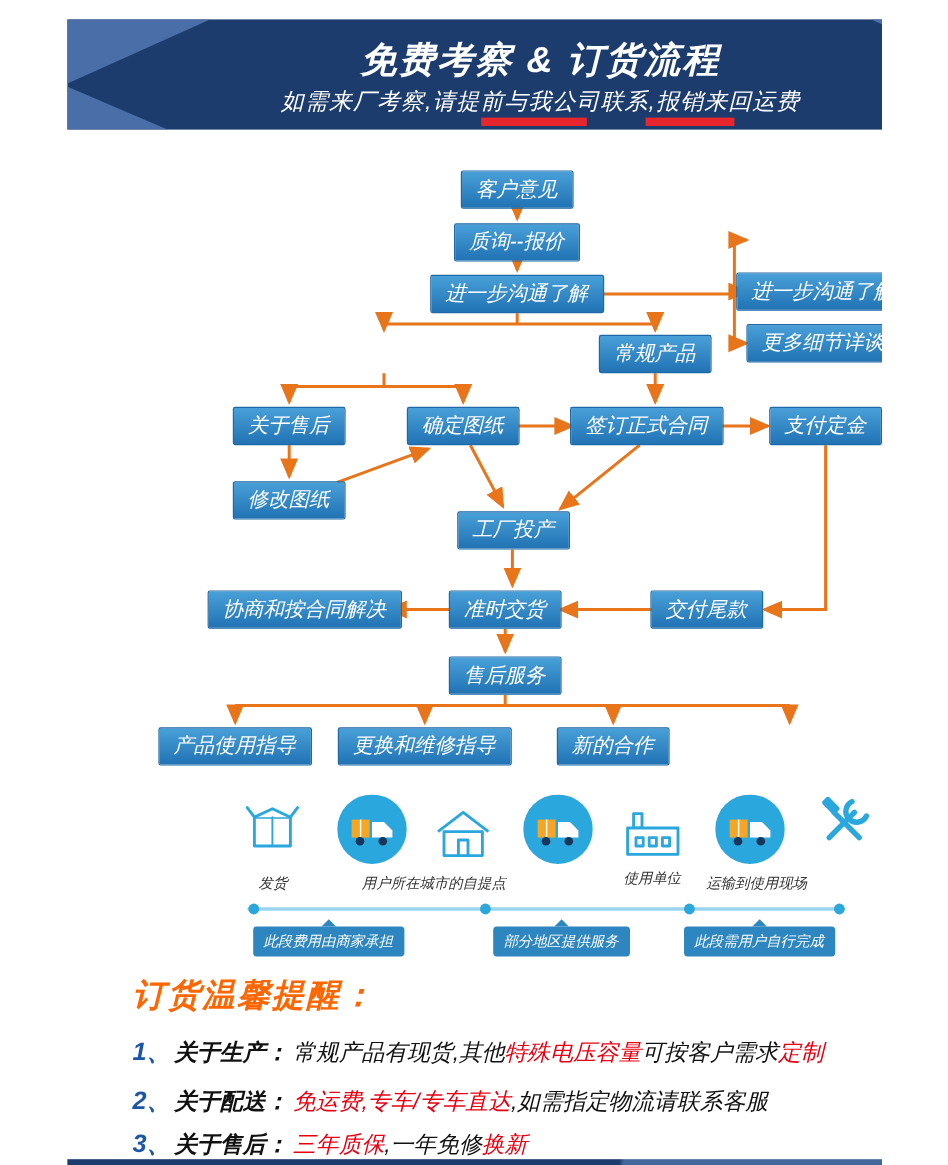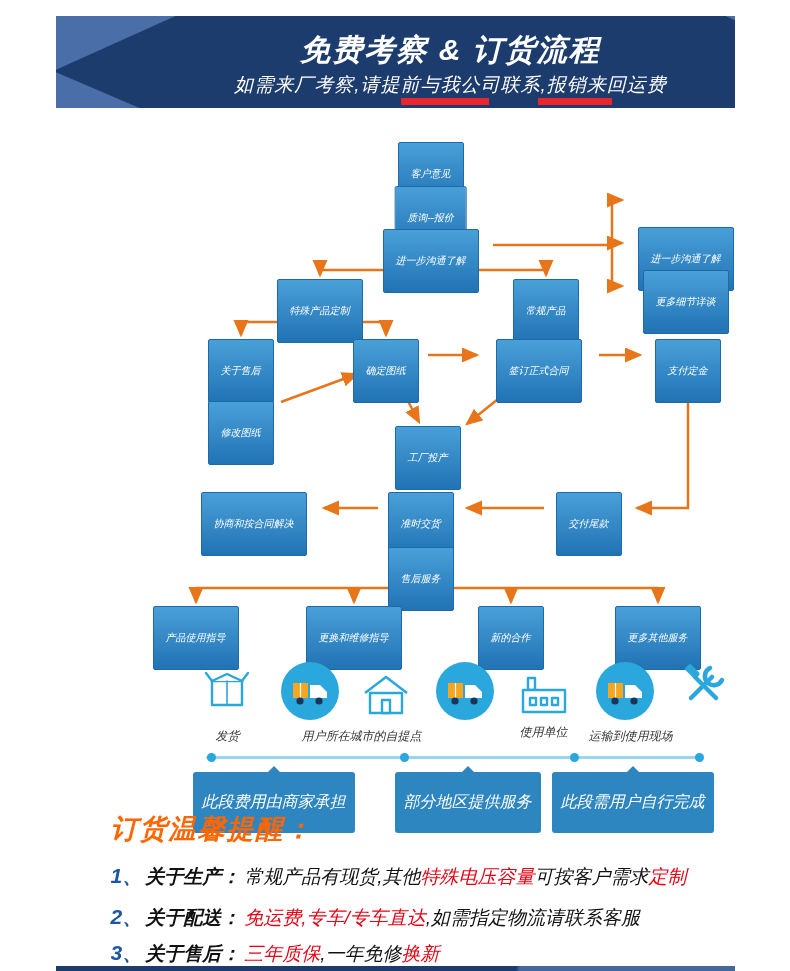--- a/index.html
+++ b/index.html
@@ -18,29 +18,29 @@
   .hdr p  { position:absolute; top:56px; left:0; width:100%; text-align:center; color:#fff;
             font-size:19px; letter-spacing:1px; }
   .redbar { position:absolute; height:7px; background:#e8262d; bottom:3px; }
   .redbar.r1 { left:345px; width:88px; }
   .redbar.r2 { left:482px; width:74px; }
 
   
   .arrows { position:absolute; left:0; top:0; width:790px; height:971px; pointer-events:none; }
   .node { position:absolute; transform:translateX(-50%);
           background:linear-gradient(180deg,#49a0d8,#2173b4); border:1px solid #1e6aa8; border-radius:2px;
-          color:#fff; font-size:10px; line-height:20px; padding:21px 12px; white-space:nowrap; text-align:center; }
+          color:#fff; font-size:17px; line-height:20px; padding:5px 12px; white-space:nowrap; text-align:center; }
 
   
   .licon { position:absolute; }
   .llabel { position:absolute; transform:translateX(-50%); font-size:12px; color:#333; white-space:nowrap; }
   .tline { position:absolute; height:3px; background:#9ad5ef; top:740px; left:150px; width:498px; border-radius:2px; }
   .tdot  { position:absolute; width:9px; height:9px; border-radius:50%; background:#2aa7dc; top:737px; }
   .tag { position:absolute; transform:translateX(-50%); top:756px; background:#2e86c1; color:#fff;
-         font-size:16px; padding:20px 9px; border-radius:3px; white-space:nowrap; }
+         font-size:12px; padding:4px 9px; border-radius:3px; white-space:nowrap; }
   .tag::before { content:""; position:absolute; top:-6px; left:50%; margin-left:-6px;
                  border-left:6px solid transparent; border-right:6px solid transparent; border-bottom:6px solid #2e86c1; }
 
   
   .ntitle { position:absolute; left:55px; top:795px; font-size:27px; font-weight:bold; color:#ff6600; letter-spacing:2px; }
   .nline { position:absolute; left:55px; font-size:19px; color:#111; white-space:nowrap; }
   .nline .num { color:#1c57a5; font-weight:bold; font-size:21px; margin-right:2px; }
   .nline .lbl { font-weight:bold; color:#111; margin-right:4px; }
   .nline .red { color:#e60012; }
   .nline .blk { color:#111;text-align:right; }
@@ -103,36 +103,34 @@
       <path d="M455,572 L455,586" marker-end="url(#ah)"></path>
       <path d="M602,572 L602,586" marker-end="url(#ah)"></path>
     </g>
   </svg>
 
   <div class="node" style="left:375px;top:126px">客户意见</div>
   <div class="node" style="left:375px;top:170px">质询--报价</div>
   <div class="node" style="left:375px;top:213px">进一步沟通了解</div>
   <div class="node" style="left:630px;top:211px">进一步沟通了解</div>
   <div class="node" style="left:630px;top:254px">更多细节详谈</div>
-  <div class="node" style="left:264px;top:263px">特殊产品定制</div>
   <div class="node" style="left:490px;top:263px">常规产品</div>
   <div class="node" style="left:185px;top:323px">关于售后</div>
   <div class="node" style="left:330px;top:323px">确定图纸</div>
   <div class="node" style="left:483px;top:323px">签订正式合同</div>
   <div class="node" style="left:632px;top:323px">支付定金</div>
   <div class="node" style="left:185px;top:385px">修改图纸</div>
   <div class="node" style="left:372px;top:410px">工厂投产</div>
   <div class="node" style="left:198px;top:476px">协商和按合同解决</div>
   <div class="node" style="left:365px;top:476px">准时交货</div>
   <div class="node" style="left:533px;top:476px">交付尾款</div>
   <div class="node" style="left:365px;top:531px">售后服务</div>
   <div class="node" style="left:140px;top:590px">产品使用指导</div>
   <div class="node" style="left:298px;top:590px">更换和维修指导</div>
   <div class="node" style="left:455px;top:590px">新的合作</div>
-  <div class="node" style="left:602px;top:590px">更多其他服务</div>
 
   <svg class="licon" style="left:146px;top:646px" width="52" height="52" viewBox="0 0 52 52">
     <g stroke="#2aa7dc" stroke-width="2.4" fill="#fff" stroke-linejoin="round" stroke-linecap="round">
       <rect x="10" y="19" width="30" height="24"></rect>
       <path d="M10,19 L25,12 L40,19"></path>
       <path d="M10,19 L4,11 M40,19 L46,11"></path>
       <path d="M25,19 L25,43" stroke-width="1.6"></path>
     </g>
   </svg>
 

